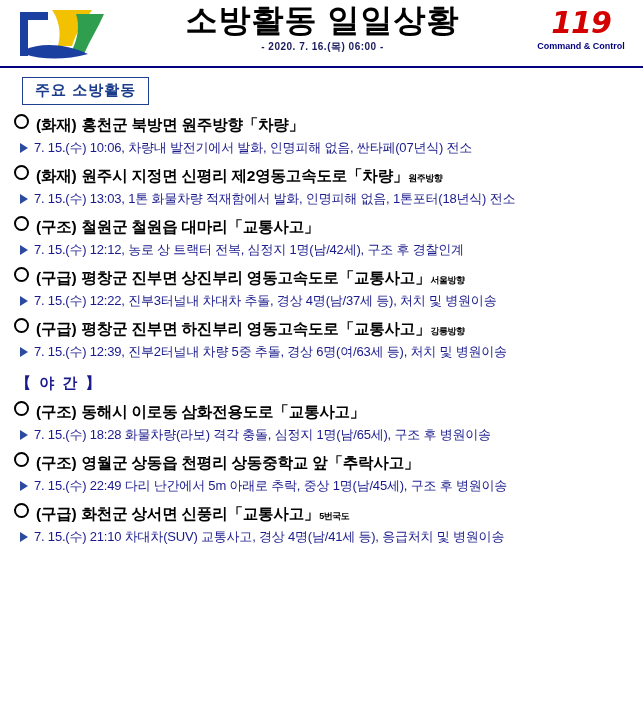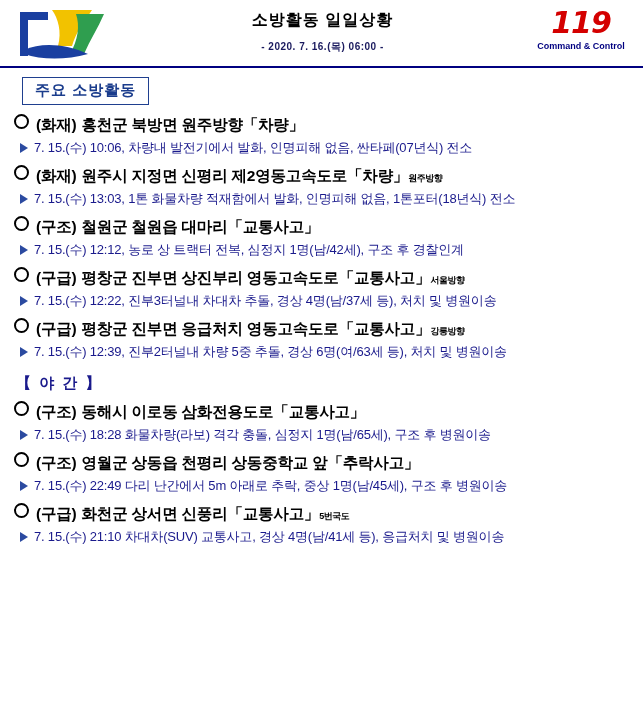--- a/index.html
+++ b/index.html
@@ -55,21 +55,21 @@
     line-height: 12px;
   }
   .title-block {
     position: absolute;
     left: 120px;
     right: 118px;
     top: 4px;
     text-align: center;
   }
   .main-title {
-    font-size: 16px;
+    font-size: 32px;
     font-weight: bold;
     color: #000000;
     letter-spacing: 1px;
     line-height: 32px;
   }
   .sub-title {
     font-size: 10px;
     font-weight: bold;
     color: #1a1a5e;
     letter-spacing: 0.5px;
@@ -244,21 +244,21 @@
     <div class="detail-line">
       <span class="tri"></span>
       <span class="detail-text">7. 15.(수) 12:22, 진부3터널내 차대차 추돌, 경상 4명(남/37세 등), 처치 및 병원이송</span>
     </div>
   </div>
 
   <div class="entry">
     <div class="head-line">
       <span class="bullet-ring"></span>
       <span class="head-text">(구급)</span>
-      <span class="head-text" style="margin-left:5px;">평창군 진부면 응급처치 영동고속도로「교통사고」</span>
+      <span class="head-text" style="margin-left:5px;">평창군 진부면 하진부리 영동고속도로「교통사고」</span>
       <span class="sup">강릉방향</span>
     </div>
     <div class="detail-line">
       <span class="tri"></span>
       <span class="detail-text">7. 15.(수) 12:39, 진부2터널내 차량 5중 추돌, 경상 6명(여/63세 등), 처치 및 병원이송</span>
     </div>
   </div>
 
   <div class="night">【 야 간 】</div>
 

